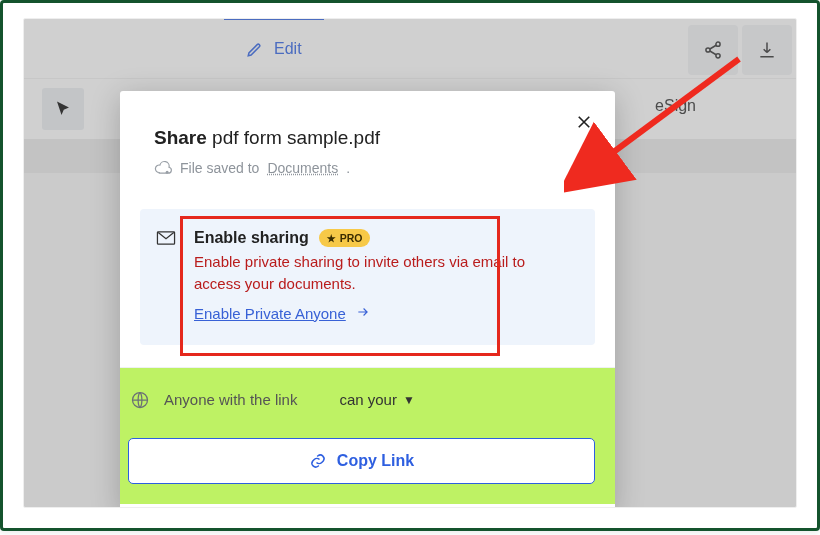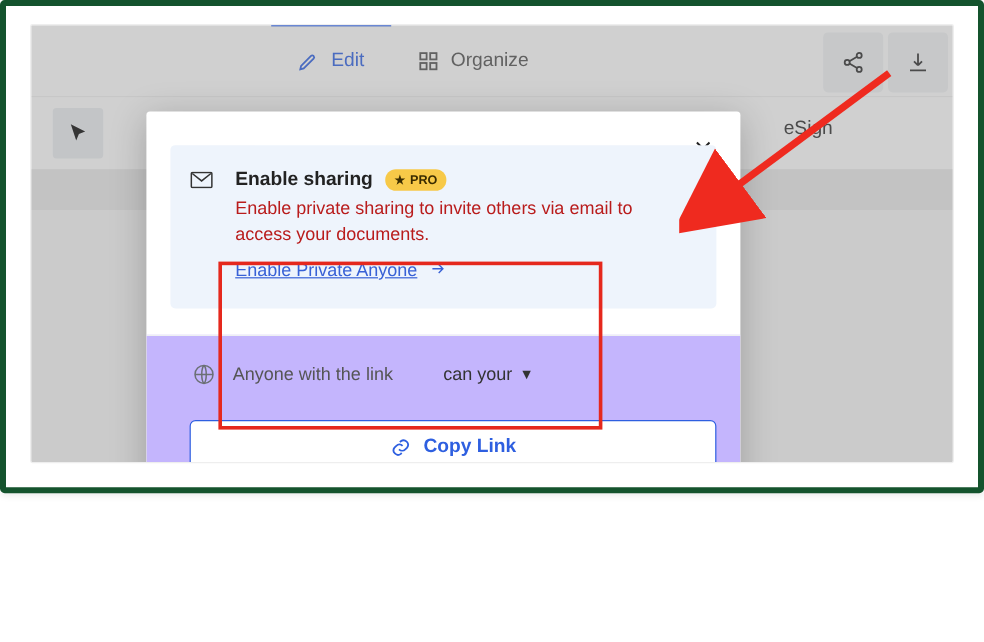--- a/index.html
+++ b/index.html
@@ -1,19 +1,19 @@
 <!DOCTYPE html>
 <html><head>
 <meta charset="utf-8">
 <style>
   * { box-sizing: border-box; margin: 0; padding: 0; }
   html, body { width: 820px; height: 535px; font-family: -apple-system, BlinkMacSystemFont, "Segoe UI", Arial, sans-serif; }
   .frame {
-    width: 820px; height: 411px; position: relative; overflow: hidden;
-    background: #fff; border: 5px solid #14532d; border-radius: 4px;
+    width: 820px; height: 531px; position: relative; overflow: hidden;
+    background: #fff; border: 3px solid #14532d; border-radius: 4px;
     box-shadow: 0 2px 6px rgba(0,0,0,0.08);
   }
   .inner {
     position: absolute; left: 20px; top: 15px; right: 20px; bottom: 20px;
     background: #fff; overflow: hidden; border: 1px solid #eee; border-radius: 2px;
   }
   
   .app-bg { position: absolute; inset: 0; filter: grayscale(0.1); }
   .dim { position: absolute; inset: 0; background: rgba(120,120,120,0.35); }
   
@@ -71,21 +71,21 @@
   .pill { background:#f7c948; color:#3a2c00; font-size:10.5px; font-weight:700; padding:3px 8px; border-radius:10px; display:flex; align-items:center; gap:4px;}
   .pill .star { font-size:10px; }
   .pdesc { margin-top:4px; font-size:15px; line-height:1.45; color:#b91c1c; max-width: 370px;}
   .enable { margin-top:10px; display:inline-flex; align-items:center; gap:8px; color:#3861d6; text-decoration: underline; font-size:15px; }
   .enable .arr { text-decoration:none; }
   
   .redwrap { position:absolute; left:96px; top:72px; z-index:30; pointer-events:none;}
   .redwrap .rb { position:absolute; border:3px solid #e5281d; left:60px; top:125px; width:320px; height:140px;}
 
   .section2 {
-    margin-top: 22px; border-top:1px solid #eef0f2; background:#c4b5fd; padding: 22px 20px 20px 36px;
+    margin-top: 22px; border-top:1px solid #eef0f2; background:#bef264; padding: 22px 20px 20px 8px;
   }
   .permrow { display:flex; align-items:center; gap:14px; color:#555; font-size:15px; padding-left: 2px;}
   .globe { width:20px; height:20px; }
   .permsel { display:flex; align-items:center; gap:6px; color:#333; font-weight:500;}
   .chev { font-size:12px; color:#333; }
   .copybtn {
     margin-top: 28px; width: 100%; height: 46px; border:1.5px solid #2e5fe0; border-radius:5px;
     display:flex; align-items:center; justify-content:center; gap:10px; color:#2e5fe0; font-weight:700; font-size:16px;
     background:#fff; cursor:pointer;
   }
@@ -99,29 +99,20 @@
 <div class="frame">
   <div class="inner">
 
     <div class="app-bg">
       <div class="tabstrip">
         <div class="tab active">
           <svg class="pen" viewBox="0 0 24 24" fill="none" stroke="#2e66f5" stroke-width="2">
               <path d="M3 21l3.8-.9 11-11a2 2 0 0 0 0-2.8l-.1-.1a2 2 0 0 0-2.8 0l-11 11L3 21z"></path>
             </svg>
           <span>Edit</span>
-        </div>
-        <div class="tab">
-          <svg class="tiles" viewBox="0 0 24 24" fill="none" stroke="#555" stroke-width="2">
-              <rect x="3" y="3" width="7" height="7"></rect>
-              <rect x="14" y="3" width="7" height="7"></rect>
-              <rect x="3" y="14" width="7" height="7"></rect>
-              <rect x="14" y="14" width="7" height="7"></rect>
-            </svg>
-          <span>Organize</span>
         </div>
         <div class="topright">
           <div class="iconbtn">
             <svg width="20" height="20" viewBox="0 0 24 24" fill="none" stroke="#333" stroke-width="1.8">
                 <circle cx="18" cy="5" r="2.5"></circle>
                 <circle cx="6" cy="12" r="2.5"></circle>
                 <circle cx="18" cy="19" r="2.5"></circle>
                 <path d="M8.2 10.8l7.6-4.5M8.2 13.2l7.6 4.5"></path>
               </svg>
           </div>
@@ -143,20 +134,35 @@
       <div class="band3"></div>
       <div class="canvas"></div>
     </div>
     <div class="dim"></div>
 
     <div class="modal">
       <div class="close">
         <svg width="18" height="18" viewBox="0 0 24 24" stroke="#222" stroke-width="2.2">
             <path d="M5 5l14 14M19 5L5 19"></path>
           </svg>
+      </div>
+      <div class="mhdr">
+        <div class="mtitle">
+          <b>Share</b>
+          <span> </span><span>pdf form sample.pdf</span>
+        </div>
+        <div class="saved">
+          <svg class="cloud" viewBox="0 0 24 24" fill="none" stroke="#9aa0a7" stroke-width="1.6">
+              <path d="M7 18a5 5 0 1 1 .9-9.9A6 6 0 0 1 20 11a4 4 0 0 1-1 7.9H7z"></path>
+              <circle cx="17.5" cy="17.5" r="2" fill="#9aa0a7" stroke="none"></circle>
+            </svg>
+          <span>File saved to </span>
+          <span class="doc">Documents</span>
+            <span style="color:#8e949b">.</span>
+        </div>
       </div>
 
       <div class="private-card">
         <svg class="envelope" viewBox="0 0 24 18" fill="none" stroke="#333" stroke-width="1.6">
             <rect x="1" y="1" width="22" height="16" rx="1"></rect>
             <path d="M2 2l10 8 10-8"></path>
           </svg>
         <div class="pcontent">
           <div class="ptitle">
             <span>Enable sharing</span>

